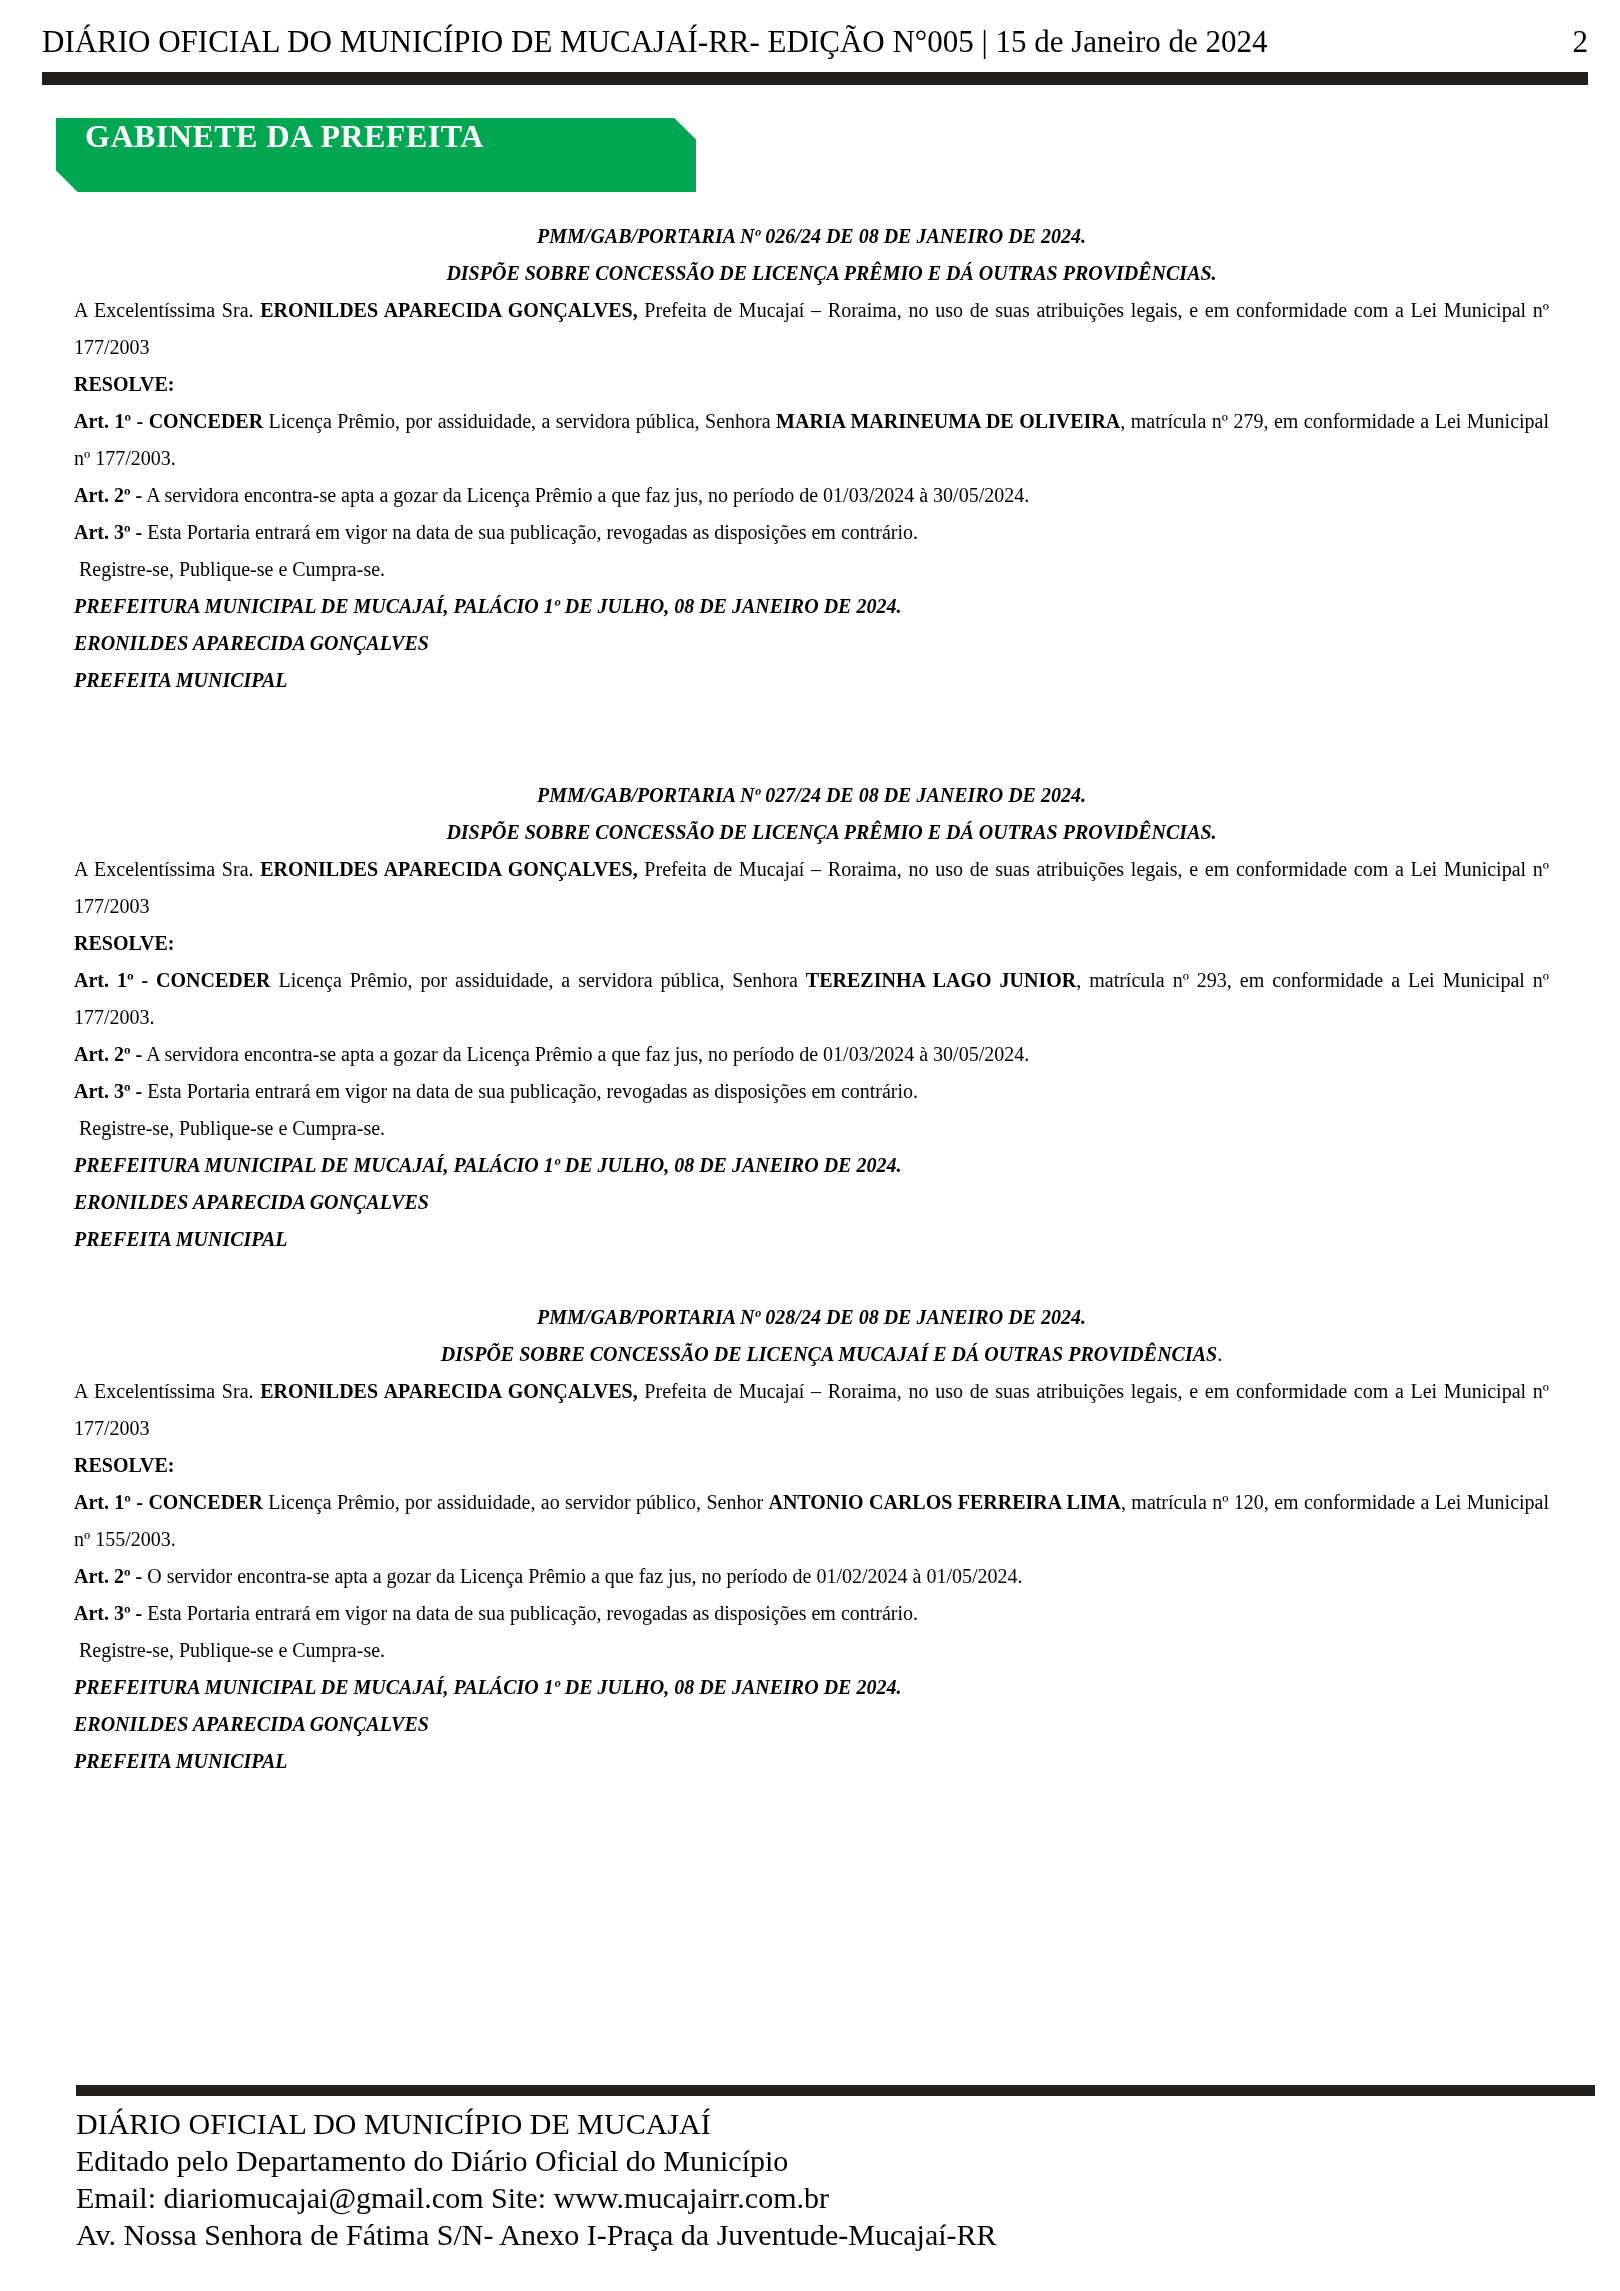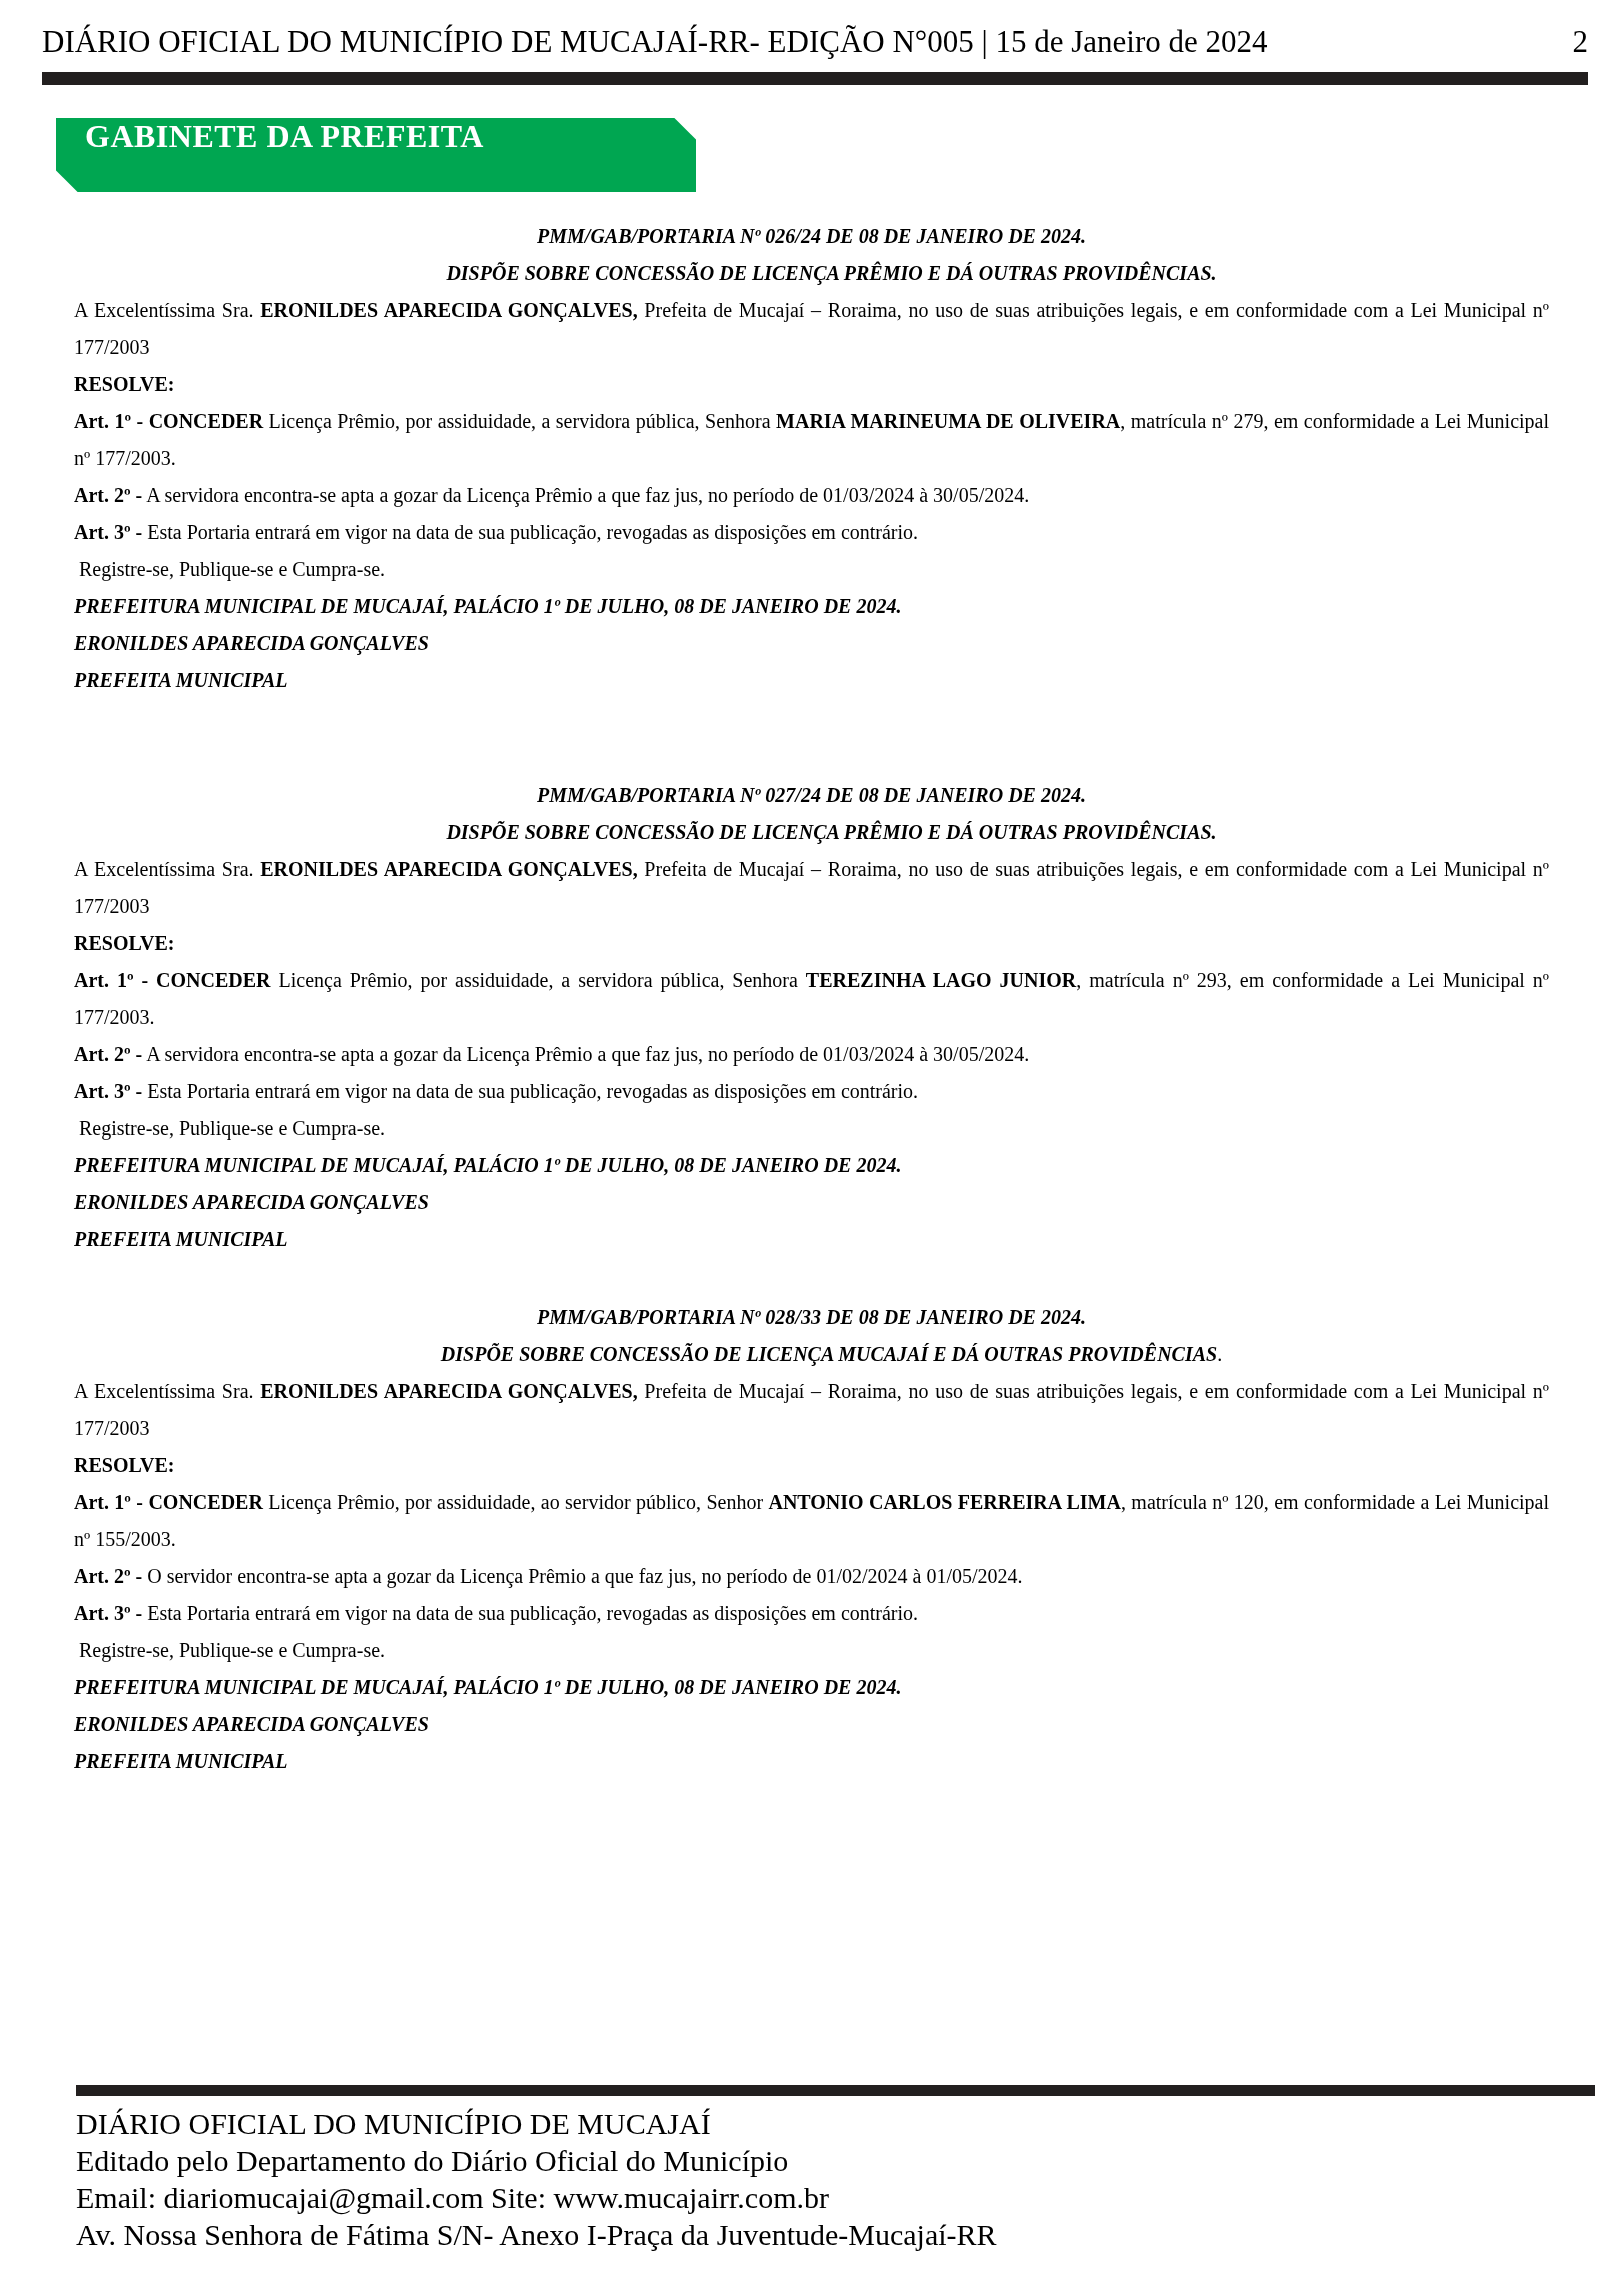--- a/index.html
+++ b/index.html
@@ -123,21 +123,21 @@
       <p class="just"><b>Art. 1º - CONCEDER</b><span> Licença Prêmio, por assiduidade, a servidora pública, Senhora </span><b>TEREZINHA LAGO JUNIOR</b><span>, matrícula nº 293, em conformidade a Lei Municipal nº 177/2003.</span></p>
       <p class="just"><b>Art. 2º -</b><span> A servidora encontra-se apta a gozar da Licença Prêmio a que faz jus, no período de 01/03/2024 à 30/05/2024.</span></p>
       <p class="just"><b>Art. 3º -</b><span> Esta Portaria entrará em vigor na data de sua publicação, revogadas as disposições em contrário.</span></p>
       <p class="pre"> Registre-se, Publique-se e Cumpra-se.</p>
       <p class="bi">PREFEITURA MUNICIPAL DE MUCAJAÍ, PALÁCIO 1º DE JULHO, 08 DE JANEIRO DE 2024.</p>
       <p class="bi">ERONILDES APARECIDA GONÇALVES</p>
       <p class="bi">PREFEITA MUNICIPAL</p>
     </section>
 
     <section class="sec-gap-sm">
-      <p class="center bi">PMM/GAB/PORTARIA Nº 028/33 DE 08 DE JANEIRO DE 2024.</p>
+      <p class="center bi">PMM/GAB/PORTARIA Nº 028/24 DE 08 DE JANEIRO DE 2024.</p>
       <p class="center"><span class="bi">DISPÕE SOBRE CONCESSÃO DE LICENÇA MUCAJAÍ E DÁ OUTRAS PROVIDÊNCIAS</span><span>.</span></p>
       <p class="just"><span>A Excelentíssima Sra. </span><b>ERONILDES APARECIDA GONÇALVES,</b><span> Prefeita de Mucajaí – Roraima, no uso de suas atribuições legais, e em conformidade com a Lei Municipal nº 177/2003</span></p>
       <p class="bold">RESOLVE:</p>
       <p class="just"><b>Art. 1º - CONCEDER</b><span> Licença Prêmio, por assiduidade, ao servidor público, Senhor </span><b>ANTONIO CARLOS FERREIRA LIMA</b><span>, matrícula nº 120, em conformidade a Lei Municipal nº 155/2003.</span></p>
       <p class="just"><b>Art. 2º -</b><span> O servidor encontra-se apta a gozar da Licença Prêmio a que faz jus, no período de 01/02/2024 à 01/05/2024.</span></p>
       <p class="just"><b>Art. 3º -</b><span> Esta Portaria entrará em vigor na data de sua publicação, revogadas as disposições em contrário.</span></p>
       <p class="pre"> Registre-se, Publique-se e Cumpra-se.</p>
       <p class="bi">PREFEITURA MUNICIPAL DE MUCAJAÍ, PALÁCIO 1º DE JULHO, 08 DE JANEIRO DE 2024.</p>
       <p class="bi">ERONILDES APARECIDA GONÇALVES</p>
       <p class="bi">PREFEITA MUNICIPAL</p>

